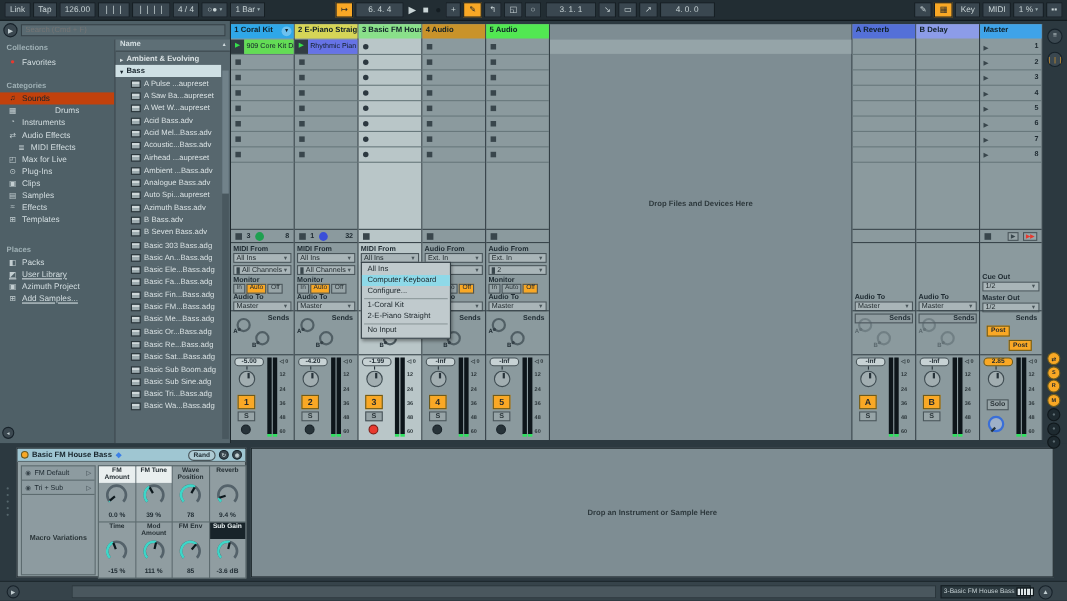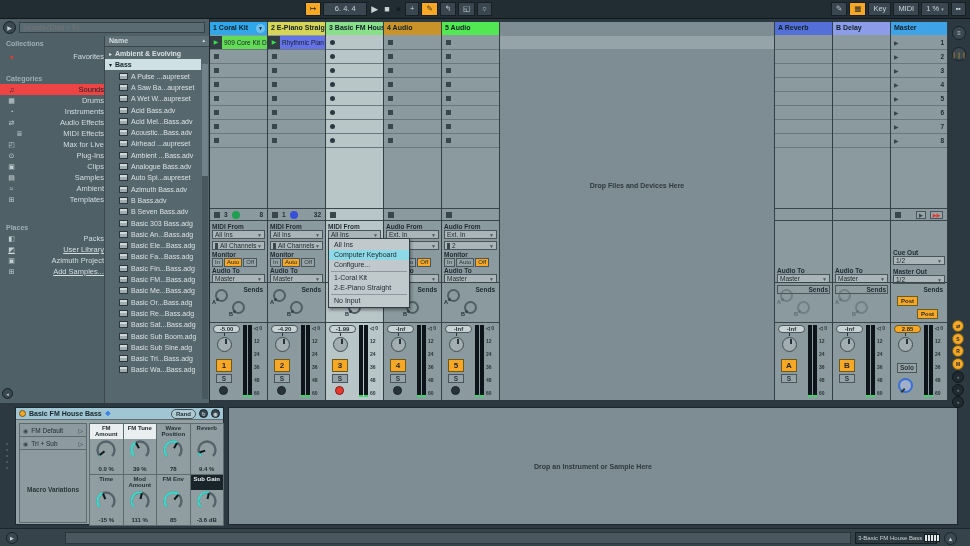--- a/index.html
+++ b/index.html
@@ -16,23 +16,23 @@
   .seg .dd { font-size:5px; color:#9fb0b4; }
   .tico { color:#c9d4d6; font-size:9px; line-height:14px; padding:0 2px; }
 
   
   #browser { position:absolute; left:0; top:19px; width:210px; height:384px; background:#4f6067; border-right:1px solid #1d272c; }
   #browser-side { position:absolute; left:0; top:17px; width:104px; bottom:0; }
   #browser-list { position:absolute; left:104px; top:17px; right:0; bottom:0; background:#57676e; border-left:1px solid #3a464c; }
   #search-field { position:absolute; left:19px; top:3px; width:186px; height:11px; background:#5a6b72; border:1px solid #364248; color:#afbec2; font-size:7px; padding:0 3px; font-family:"Liberation Sans",sans-serif; }
   .circ-btn { border-radius:50%; background:#3b4850; border:1px solid #17222a; color:#c2ced1; display:flex; align-items:center; justify-content:center; }
   .side-header { position:absolute; left:6px; font-size:7px; font-weight:bold; color:#9fb0b5; }
-  .side-row { position:absolute; left:0; width:104px; height:11px; display:flex; align-items:center; gap:4px; padding-left:7px; color:#d3dde0; font-size:7.5px; cursor:default;justify-content:space-between; }
+  .side-row { position:absolute; left:0; width:104px; height:11px; display:flex; align-items:center; gap:4px; padding-left:7px; color:#d3dde0; font-size:7.5px; cursor:default; }
   .side-row .ic { width:9px; font-size:7px; color:#c3ced1; text-align:center; }
-  .side-row.sel { background:#ef4444; color:#16222a; }
+  .side-row.sel { background:#c2410c; color:#16222a; }
   .side-row.sel .ic { color:#16222a; }
   .list-header { position:absolute; left:0; top:0; right:0; height:11px; background:#5e6f76; border-bottom:1px solid #39454b; color:#d3dde0; font-size:7px; font-weight:bold; padding:1px 4px; }
   .file-row { position:absolute; left:0; right:8px; height:11px; display:flex; align-items:center; gap:3px; color:#d9e1e3; font-size:7px; white-space:nowrap; overflow:hidden; }
   .file-row.sel { background:#cfe0e4; color:#16222a; }
   .file-icon { width:9px; height:7px; border:1px solid #2c373c; background:linear-gradient(#cfd8da 0 2px,#9fadb1 2px 100%); flex:none; }
   .scrollbar { position:absolute; right:1px; top:28px; width:6px; bottom:4px; background:#49585f; }
   .scroll-thumb { position:absolute; left:0; top:0; width:6px; height:112px; background:#71828a; }
 
   
   .tcol { position:absolute; top:22px; height:378px; border-right:1px solid #323e44; }
@@ -104,32 +104,55 @@
   .sunken { position:absolute; top:3px; height:12px; background:#4a575e; border:1px solid #2b363c; }
   #device-chip { position:absolute; left:855px; top:3px; width:82px; height:12px; background:#2c393f; border:1px solid #161f24; color:#c6d1d4; font-size:6px; display:flex; align-items:center; gap:2px; padding:0 2px; white-space:nowrap; }
   .piano-ic { width:16px; height:8px; background:repeating-linear-gradient(90deg,#dfe7e9 0 2px,#1c262b 2px 3px); border:1px solid #10181c; flex:none; margin-left:auto; }
 </style>
 </head>
 <body>
 
 <div id="root">
 
   <div id="control-bar">
+    <div class="cb-group" style="left:4px;">
+      <div class="seg">Link</div>
+      <div class="seg">Tap</div>
+      <div class="seg">126.00</div>
+      <div class="seg">❘❘❘</div>
+      <div class="seg">❘❘❘❘</div>
+      <div class="seg">4 / 4</div>
+      <div class="seg">
+          <span>○●</span>
+          <span class="dd">▾</span>
+        </div>
+      <div class="seg">
+          <span>1 Bar</span>
+          <span class="dd">▾</span>
+        </div>
+    </div>
     <div class="cb-group" style="left:305px;">
       <div class="seg orange">↦</div>
       <div class="seg" style="width:44px;justify-content:center;">6. 4. 4</div>
       <span class="tico">▶</span>
       <span class="tico">■</span>
       <span class="tico" style="color:#141d22;">●</span>
       <div class="seg">+</div>
       <div class="seg orange">✎</div>
       <div class="seg">↰</div>
       <div class="seg">◱</div>
       <div class="seg">○</div>
     </div>
+    <div class="cb-group" style="left:496px;">
+      <div class="seg" style="width:46px;justify-content:center;">3. 1. 1</div>
+      <div class="seg">↘</div>
+      <div class="seg">▭</div>
+      <div class="seg">↗</div>
+      <div class="seg" style="width:50px;justify-content:center;">4. 0. 0</div>
+    </div>
     <div class="cb-group" style="right:4px;">
       <div class="seg">✎</div>
       <div class="seg orange">▦</div>
       <div class="seg">Key</div>
       <div class="seg">MIDI</div>
       <div class="seg">
           <span>1 %</span>
           <span class="dd">▾</span>
         </div>
       <div class="seg">▪▪</div>
@@ -177,21 +200,21 @@
         <div class="side-row" style="top: 125px;">
           <span class="ic">▣</span>
           <span>Clips</span>
         </div>
         <div class="side-row" style="top: 136px;">
           <span class="ic">▤</span>
           <span>Samples</span>
         </div>
         <div class="side-row" style="top: 147px;">
           <span class="ic">≈</span>
-          <span>Ambient</span>
+          <span>Effects</span>
         </div>
         <div class="side-row" style="top: 158px;">
           <span class="ic">⊞</span>
           <span>Templates</span>
         </div>
         <div class="side-header" style="top: 188px;">Places</div>
         <div class="side-row" style="top: 197px;">
           <span class="ic">◧</span>
           <span>Packs</span>
         </div>

